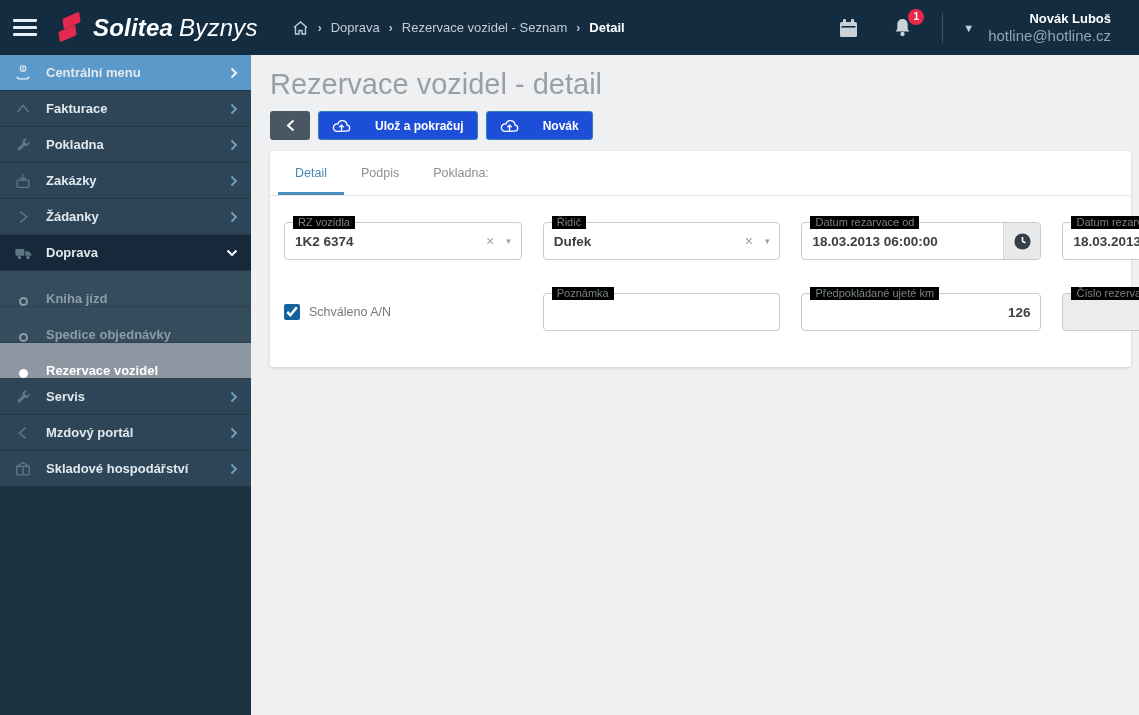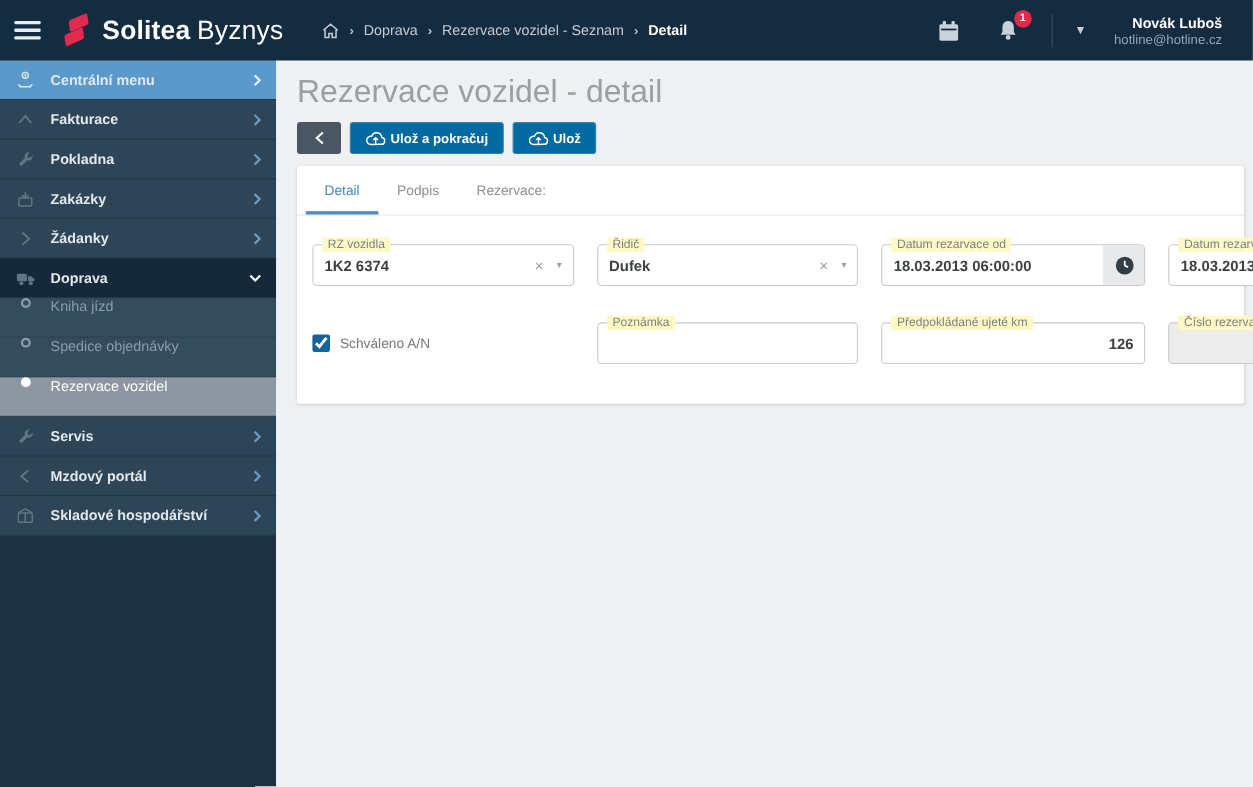--- a/index.html
+++ b/index.html
@@ -5,79 +5,79 @@
   * { box-sizing: border-box; margin: 0; padding: 0; }
   html,body { width:1139px; height:715px; overflow:hidden; }
   body { font-family:"Liberation Sans", sans-serif; background:#eef0f1; position:relative; }
 
   
   header { position:absolute; top:0; left:0; width:1139px; height:55px; background:#132c40;
            display:flex; align-items:center; color:#fff; z-index:20; }
   .hamburger { width:24px; height:17px; margin-left:13px; display:flex; flex-direction:column;
                justify-content:space-between; cursor:pointer; }
   .hamburger span { display:block; height:3px; background:#e8eef2; border-radius:1px; }
-  .logo { display:flex; align-items:center; margin-left:20px; cursor:pointer; }
+  .logo { display:flex; align-items:center; margin-left:20px; cursor:pointer;font-style:italic; }
   .logomark { position:relative; width:26px; height:32px; margin-right:10px; }
   .logomark i { position:absolute; width:17px; height:11px; background:#e4294f; border-radius:2px; }
   .logomark i:first-child { top:3px; left:6px; transform:skewY(-16deg) rotate(-8deg); }
   .logomark i:last-child { top:16px; left:2px; transform:skewY(-16deg) rotate(-8deg); }
   .brand { font-size:24px; letter-spacing:.2px; white-space:nowrap; }
   .brand b { font-weight:700; }
   .brand span { font-weight:300; margin-left:6px; }
   .breadcrumb { display:flex; align-items:center; gap:9px; margin-left:34px; font-size:13px; color:#c3ccd3; }
   .breadcrumb .sep { font-size:12px; font-weight:700; color:#b9c4cb; }
   .breadcrumb .crumb { cursor:pointer; }
   .breadcrumb .crumb.current { color:#fff; font-weight:700; }
   .hspacer { flex:1; }
   .hbtn { background:none; border:none; cursor:pointer; position:relative; margin-right:26px; padding:4px; }
   .badge { position:absolute; top:-4px; right:-8px; min-width:16px; height:16px; border-radius:8px;
            background:#e8274b; color:#fff; font-size:10px; font-weight:700; line-height:16px; text-align:center; }
   .hdivider { width:1px; height:30px; background:rgba(255,255,255,.18); margin-right:20px; }
   .user { display:flex; align-items:center; gap:14px; margin-right:28px; cursor:pointer; }
   .user .caret { color:#c7d1d8; font-size:11px; }
   .user .uname { font-size:13px; font-weight:700; text-align:right; }
-  .user .uemail { font-size:12px; color:#93a5b2; text-align:left; margin-top:1px;margin-left:11px; }
+  .user .uemail { font-size:15px; color:#93a5b2; text-align:left; margin-top:1px; }
 
   
   aside { position:absolute; top:55px; left:0; width:251px; height:660px; background:#1c3241; }
   .mitem { height:36px; display:flex; align-items:center; background:#2d4556; border-bottom:1px solid #223949;
            color:#e2e9ee; font-size:13px; font-weight:700; cursor:pointer; }
   .mitem .mic { width:46px; display:flex; justify-content:center; color:#5f7685; flex:none; }
   .mitem .chev { margin-left:auto; margin-right:13px; display:flex; }
   .mitem.highlight { background:#5b99cb; }
   .mitem.highlight .mic { color:#d7e7f3; }
   .mitem.expanded { background:#15293a; }
-  .sitem { height:36px; display:flex; align-items:flex-start; background:#354c5d; border-bottom:1px solid #2c4252;
-           color:#8b9dab; font-size:13px; font-weight:400; cursor:pointer; }
+  .sitem { height:36px; display:flex; align-items:flex-end; background:#354c5d; border-bottom:1px solid #2c4252;
+           color:#8b9dab; font-size:13px; font-weight:700; cursor:pointer; }
   .sitem .bullet { width:46px; display:flex; justify-content:center; flex:none; }
   .sitem .bullet i { width:9px; height:9px; border:2px solid #8b9dab; border-radius:50%; }
   .sitem.selected { background:#8d97a1; color:#fff; }
   .sitem.selected .bullet i { background:#fff; border-color:#fff; }
 
   
   main { position:absolute; top:55px; left:251px; width:888px; height:660px; background:#eef0f1;
          padding:13px 8px 0 19px; }
   h1 { font-size:29px; line-height:32px; font-weight:500; color:#9a9fa4; margin-bottom:11px; }
   .actions { display:flex; gap:8px; margin-bottom:11px; }
   .btn { border:none; border-radius:3px; height:29px; cursor:pointer; display:flex; align-items:center; }
   .btn-back { width:40px; justify-content:center; background:#4a5661; }
-  .btn-blue { background:#0369a1; border:1px solid #3480b4; color:#fff; font-size:12px; font-weight:700;
-              gap:4px; padding:11px 13px; font-family:inherit; }
+  .btn-blue { background:#1d4ed8; border:1px solid #3480b4; color:#fff; font-size:12px; font-weight:700;
+              gap:24px; padding:11px 13px; font-family:inherit; }
 
   .card { background:#fff; border-radius:2px; box-shadow:0 1px 3px rgba(0,0,0,.14); width:861px; }
   .tabs { display:flex; padding:0 8px; border-bottom:1px solid #e3e5e7; }
   .tab { padding:15px 17px 12px; font-size:12.5px; color:#8a9095; cursor:pointer; border-bottom:3px solid transparent; }
   .tab.active { color:#4789ba; border-bottom-color:#4a8fc0; }
 
   .formgrid { display:grid; grid-template-columns:repeat(4,1fr); column-gap:21px; row-gap:33px;
               padding:26px 16px 36px 14px; }
   .field { position:relative; border:1px solid #c6cace; border-radius:4px; height:38px; background:#fff;
            display:flex; align-items:center; }
   .field.disabled { background:#ececed; }
-  .flabel { position:absolute; top:-7px; left:8px; background:#fef9c3; padding:0 5px; font-size:11px;
+  .flabel { position:absolute; top:-7px; left:8px; background:#000000; padding:0 5px; font-size:11px;
             color:#7a8288; white-space:nowrap; line-height:13px; }
   .fval { border:none; outline:none; flex:1; min-width:0; padding:0 10px; font-size:13.5px; font-weight:700;
           color:#3c4043; background:transparent; font-family:inherit; }
   .fval.normal { font-weight:400; }
   .fval.num { text-align:right; }
   .combo-suffix { display:flex; align-items:center; gap:12px; padding-right:10px; color:#9aa0a5; }
   .combo-suffix .x { font-size:14px; cursor:pointer; line-height:1; }
   .combo-suffix .caret { font-size:9px; cursor:pointer; line-height:1; }
   .clockbtn { width:37px; align-self:stretch; background:#e8e9ea; border:none; border-left:1px solid #d5d7d9;
               border-radius:0 3px 3px 0; display:flex; align-items:center; justify-content:center; cursor:pointer; }
@@ -300,29 +300,29 @@
           <path d="M5.6 12.6 a3.9 3.9 0 1 1 .6-7.7 A4.9 4.9 0 0 1 15.8 6 a3.2 3.2 0 0 1 -.8 6.4 z"></path>
           <path d="M10 12 V6.2 M7.7 8.4 L10 6.1 L12.3 8.4"></path>
         </svg>
       <span>Ulož a pokračuj</span>
     </button>
     <button class="btn btn-blue">
       <svg width="19" height="14" viewBox="0 0 20 14" fill="none" stroke="#ffffff" stroke-width="1.4">
           <path d="M5.6 12.6 a3.9 3.9 0 1 1 .6-7.7 A4.9 4.9 0 0 1 15.8 6 a3.2 3.2 0 0 1 -.8 6.4 z"></path>
           <path d="M10 12 V6.2 M7.7 8.4 L10 6.1 L12.3 8.4"></path>
         </svg>
-      <span>Ulož</span>
+      <span>Novák</span>
     </button>
   </div>
 
   <section class="card">
     <div class="tabs">
       <div class="tab active">Detail</div>
       <div class="tab">Podpis</div>
-      <div class="tab">Rezervace:</div>
+      <div class="tab">Pokladna:</div>
     </div>
 
     <div class="formgrid">
 
       <div class="field">
         <span class="flabel">RZ vozidla</span>
         <input class="fval" value="1K2 6374" style="">
         <span class="combo-suffix">
           <span class="x">×</span>
           <span class="caret">▾</span>

